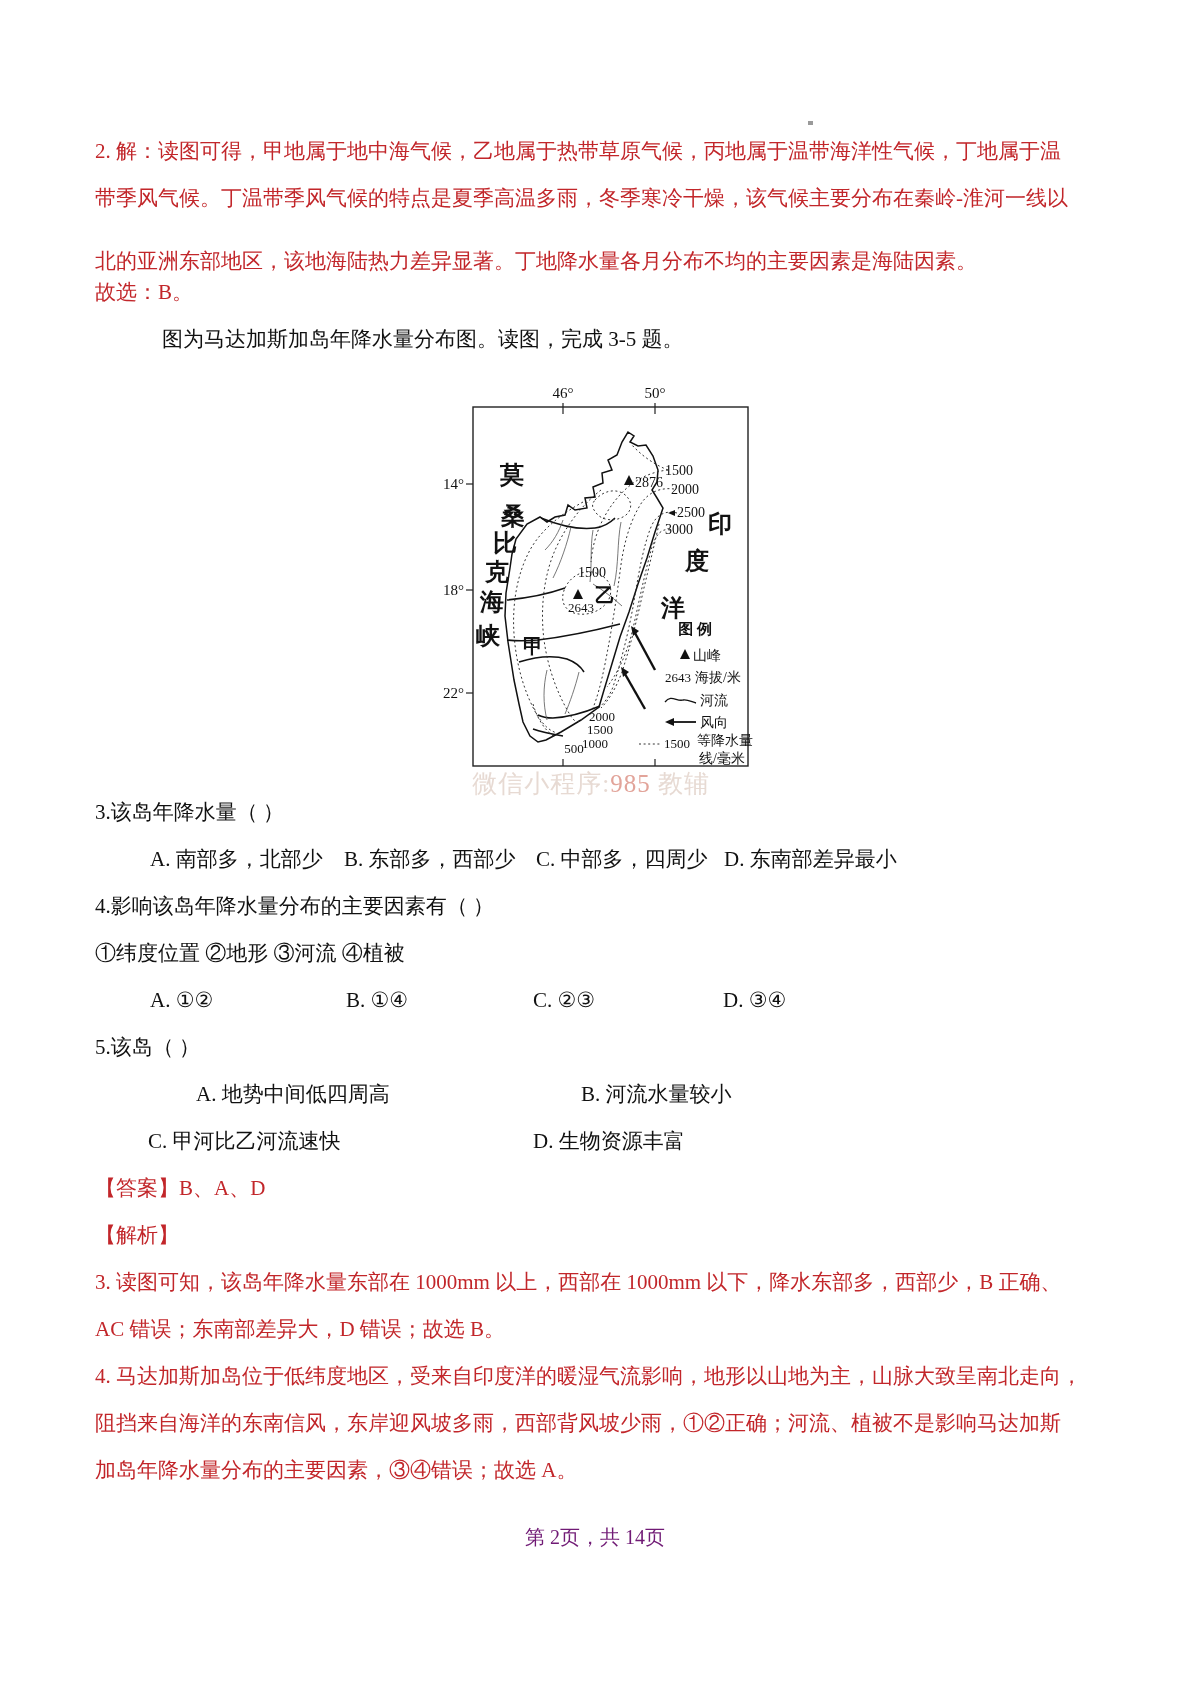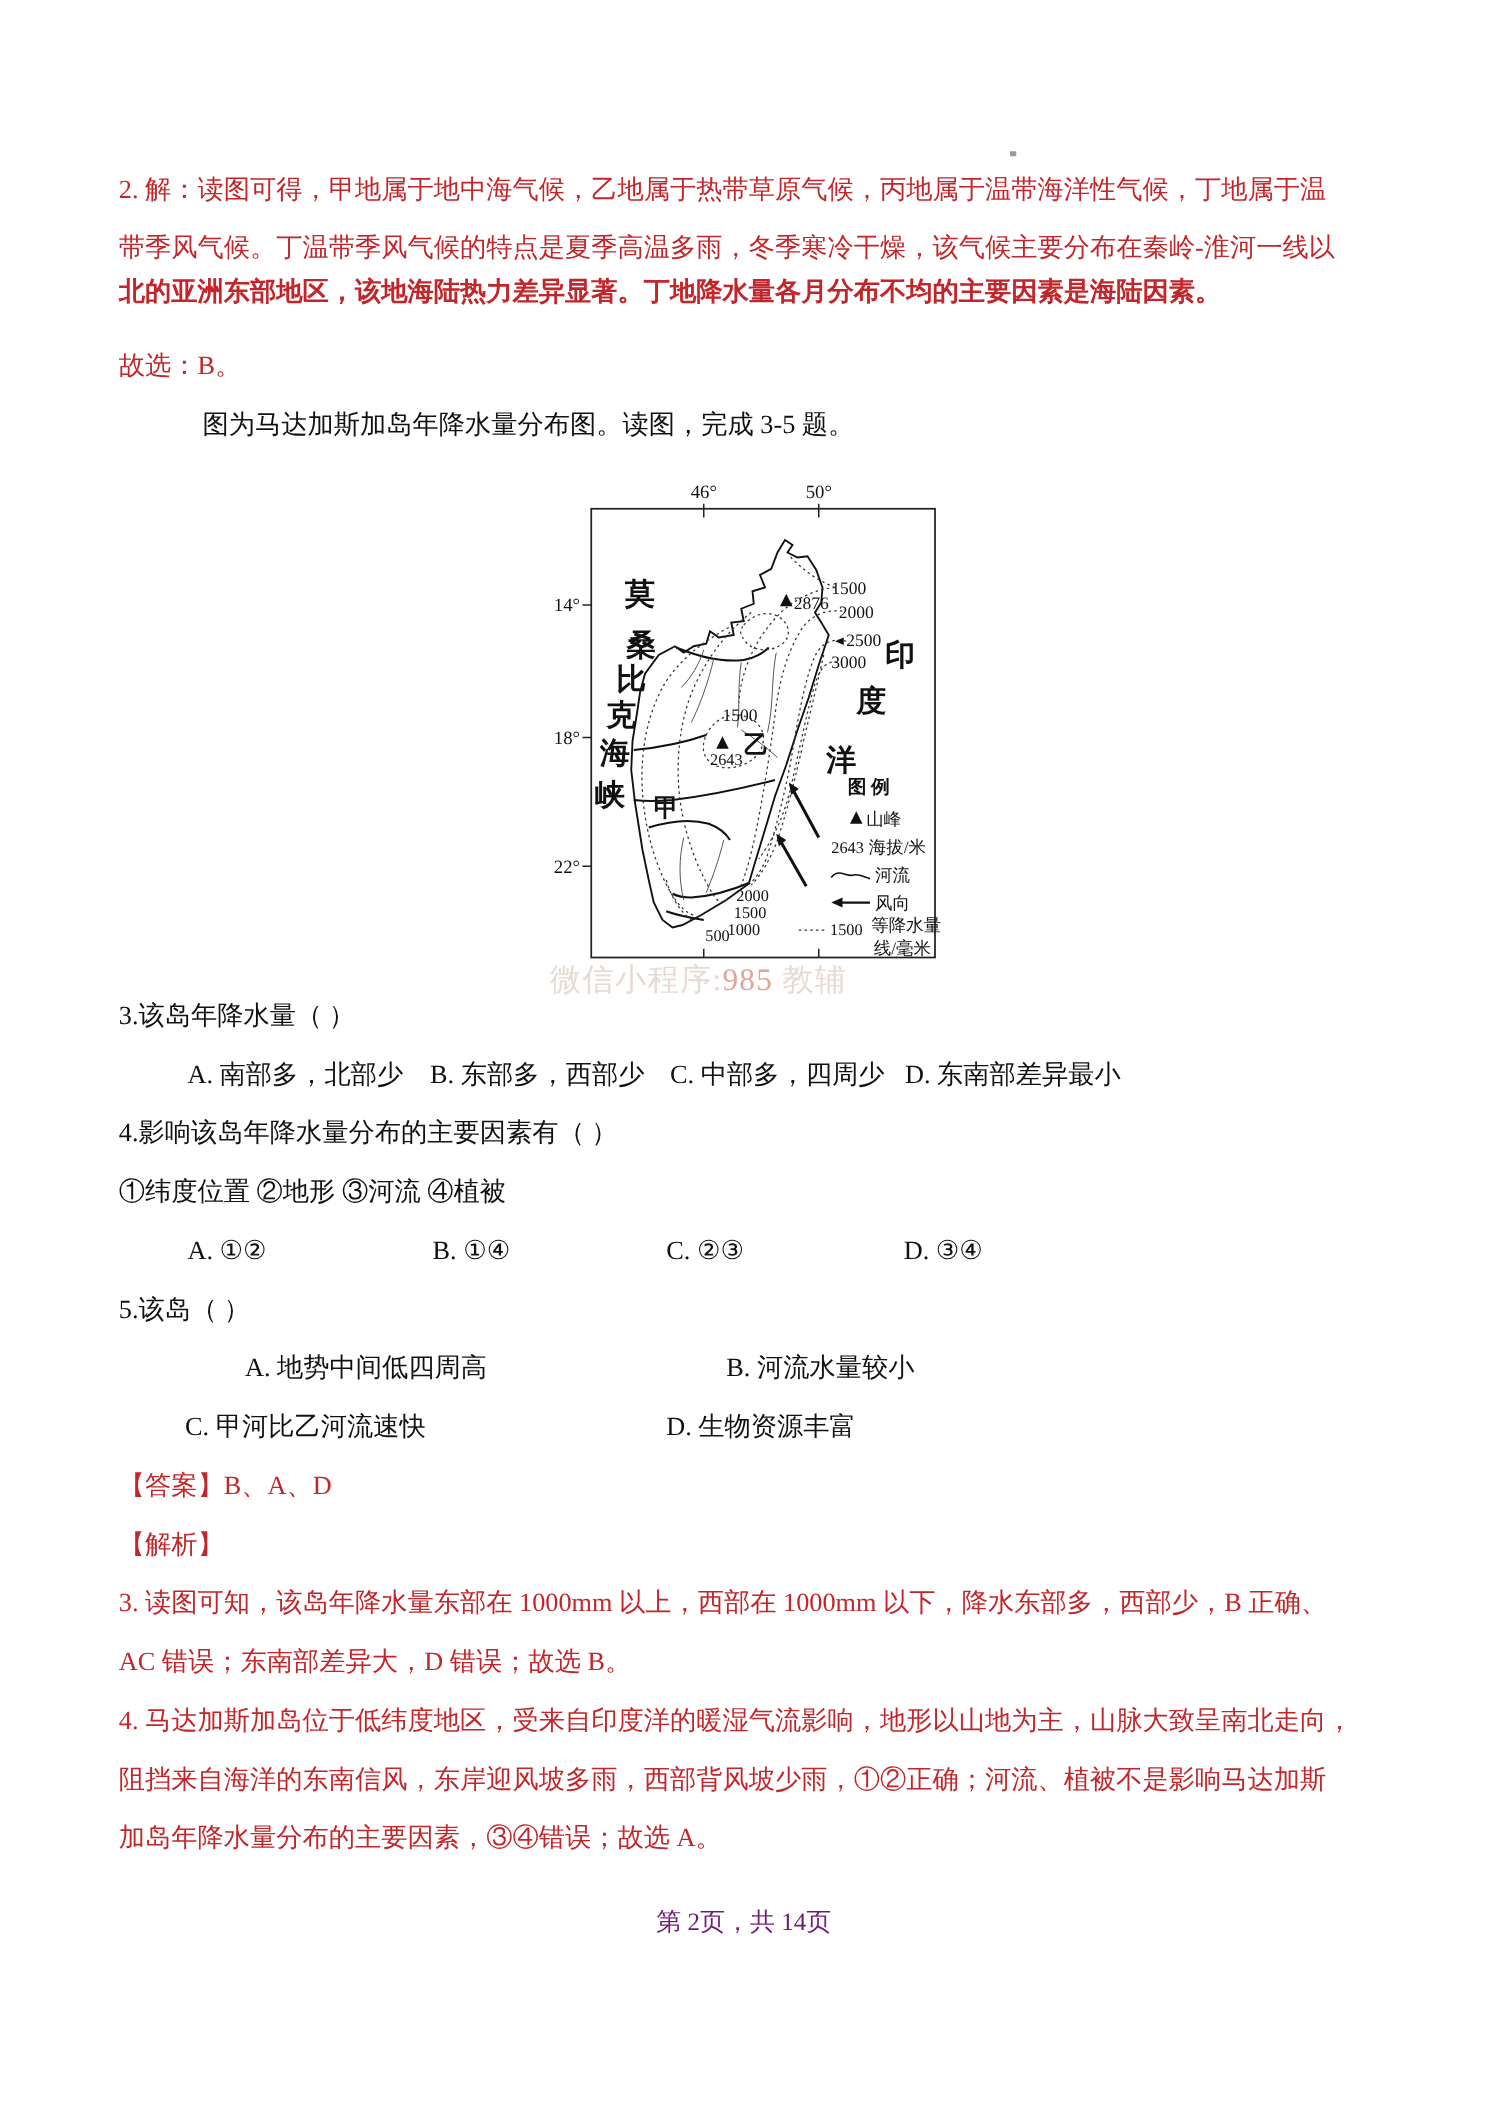--- a/index.html
+++ b/index.html
@@ -9,40 +9,40 @@
     color:#111;overflow:hidden;
   }
   .line{position:absolute;font-size:21px;line-height:27px;white-space:nowrap;font-weight:500;}
   .red{color:#c2262a;}
   .indent{left:132px;margin-left:30px;}
   .m95{left:95px;}
   .row{position:absolute;left:0;top:0;width:1190px;height:27px;}
   .row span{position:absolute;font-size:21px;line-height:27px;white-space:nowrap;font-weight:400;}
   .figure{position:absolute;left:443px;top:372px;width:310px;height:400px;}
   .watermark{
-    position:absolute;left:440px;top:767px;width:270px;text-align:left;
+    position:absolute;left:440px;top:767px;width:270px;text-align:right;
     font-size:25px;letter-spacing:1px;color:#e7dad3;white-space:nowrap;font-weight:500;
   }
   .watermark .wm-num{color:#e2a49a;}
   .footer{position:absolute;left:0;top:1524px;width:1190px;text-align:center;font-size:20px;color:#701a75;}
   .speck{position:absolute;left:808px;top:121px;width:5px;height:4px;background:#9a9a9a;}
   svg text{fill:#111;font-family:"Liberation Serif","DejaVu Serif",serif;}
   .mapnum{font-size:14px;}
   .mapnum-s{font-size:13px;}
   .sea{font-size:24px;font-weight:600;}
   .leg{font-size:14px;}
   .axis{font-size:15px;}
   .region{font-size:20px;font-weight:700;}
 </style>
 </head>
 <body>
 
 <div class="line red m95" style="top:138px;">2. 解：读图可得，甲地属于地中海气候，乙地属于热带草原气候，丙地属于温带海洋性气候，丁地属于温</div>
 <div class="line red m95" style="top:185px;">带季风气候。丁温带季风气候的特点是夏季高温多雨，冬季寒冷干燥，该气候主要分布在秦岭-淮河一线以</div>
-<div class="line red m95" style="top:220px;font-weight:bold;">北的亚洲东部地区，该地海陆热力差异显著。丁地降水量各月分布不均的主要因素是海陆因素。</div>
+<div class="line red m95" style="top:248px;">北的亚洲东部地区，该地海陆热力差异显著。丁地降水量各月分布不均的主要因素是海陆因素。</div>
 <div class="line red m95" style="top:279px;">故选：B。</div>
 
 <div class="line indent" style="top:326px;">图为马达加斯加岛年降水量分布图。读图，完成 3-5 题。</div>
 
 <div class="speck"></div>
 
 <div class="figure">
 <svg width="310" height="400" viewBox="0 0 310 400">
 
   <rect x="30" y="35" width="275" height="359" fill="none" stroke="#222" stroke-width="1.4"></rect>

